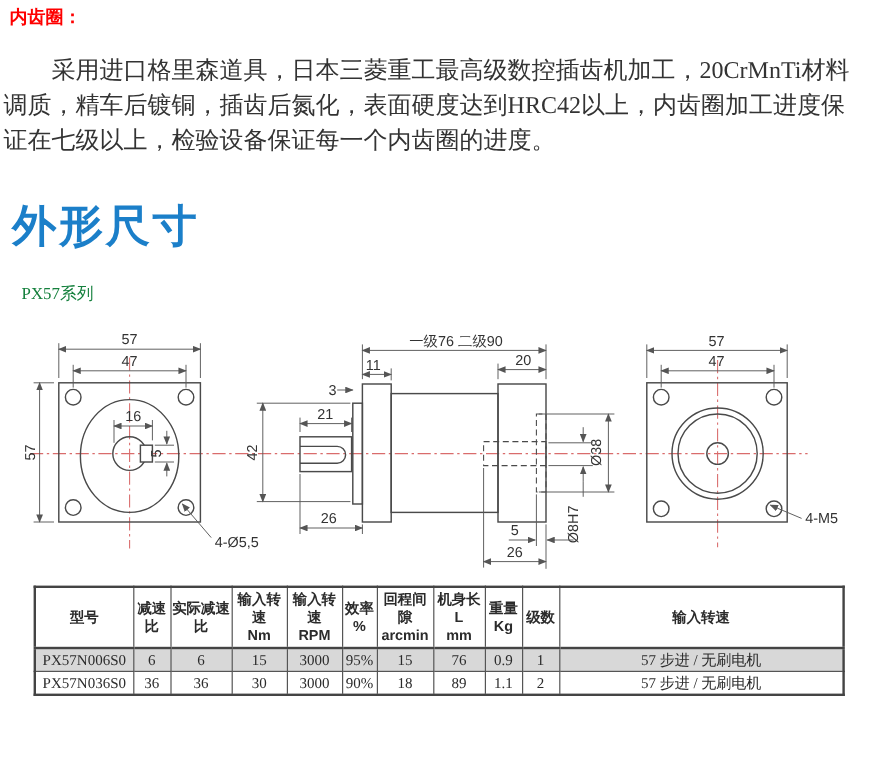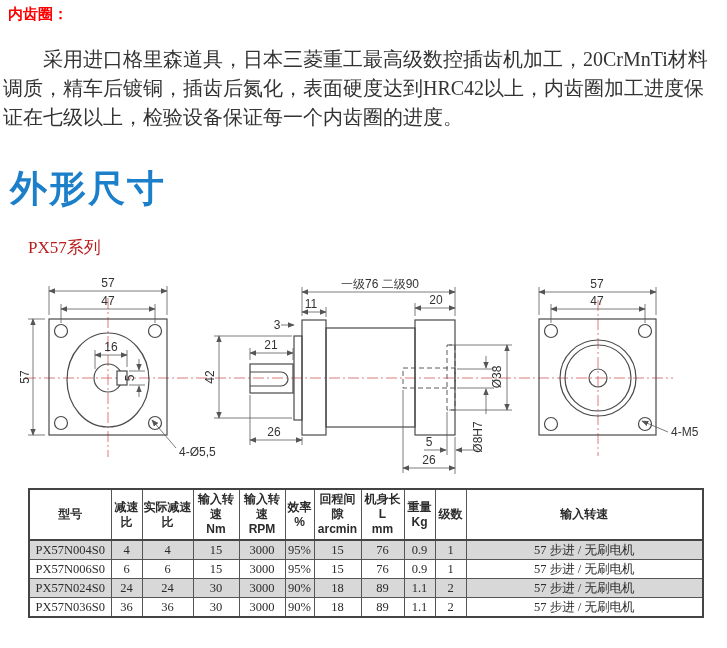--- a/index.html
+++ b/index.html
@@ -3,21 +3,21 @@
 <meta charset="utf-8">
 <style>
   html,body{margin:0;padding:0;background:#ffffff}
   body{width:727px;height:648px;position:relative;overflow:hidden;
        font-family:"Liberation Serif","DejaVu Serif",serif;color:#2b2b2b}
   .abs{position:absolute}
   #title1{top:5px;left:8px;font-size:15px;font-weight:bold;color:#fe0000}
   #para{top:45px;left:3px;width:716px;font-size:20px;line-height:29px;
         text-indent:40px;color:#333333}
   #h2{top:164px;left:10px;font-size:37px;font-weight:bold;color:#1b7fc9;letter-spacing:2px}
-  #series{top:236px;left:28px;font-size:17px;color:#b91c1c}
+  #series{top:236px;left:18px;font-size:14px;color:#15803d}
   #drawing{top:256px;left:0}
   #spec-table{position:absolute;top:488px;left:28px;width:674px;
               border-collapse:collapse;table-layout:fixed;border:2px solid #444;
               text-align:center}
   #spec-table th{border:1px solid #555;border-bottom:2px solid #444;
                  font-family:"Liberation Sans","DejaVu Sans",sans-serif;
                  font-weight:600;font-size:12px;line-height:1.25;padding:2px 0;
                  height:32px;background:#fff;vertical-align:middle}
   #spec-table td{border:1px solid #555;height:18px;padding:0;
                  font-family:"Liberation Serif","DejaVu Serif",serif;font-size:12.5px}
@@ -214,56 +214,30 @@
         <th>
           <div>级数</div>
         </th>
         <th>
           <div>输入转速</div>
         </th>
       </tr>
   </thead>
   <tbody id="spec-table-body">
       <tr>
-        <td>PX57N004S0</td>
-        <td>4</td>
-        <td>4</td>
-        <td>15</td>
-        <td>3000</td>
-        <td>95%</td>
-        <td>15</td>
-        <td>76</td>
-        <td>0.9</td>
-        <td>1</td>
-        <td>57 步进 / 无刷电机</td>
-      </tr>
-      <tr>
         <td>PX57N006S0</td>
         <td>6</td>
         <td>6</td>
         <td>15</td>
         <td>3000</td>
         <td>95%</td>
         <td>15</td>
         <td>76</td>
         <td>0.9</td>
         <td>1</td>
-        <td>57 步进 / 无刷电机</td>
-      </tr>
-      <tr>
-        <td>PX57N024S0</td>
-        <td>24</td>
-        <td>24</td>
-        <td>30</td>
-        <td>3000</td>
-        <td>90%</td>
-        <td>18</td>
-        <td>89</td>
-        <td>1.1</td>
-        <td>2</td>
         <td>57 步进 / 无刷电机</td>
       </tr>
       <tr>
         <td>PX57N036S0</td>
         <td>36</td>
         <td>36</td>
         <td>30</td>
         <td>3000</td>
         <td>90%</td>
         <td>18</td>

